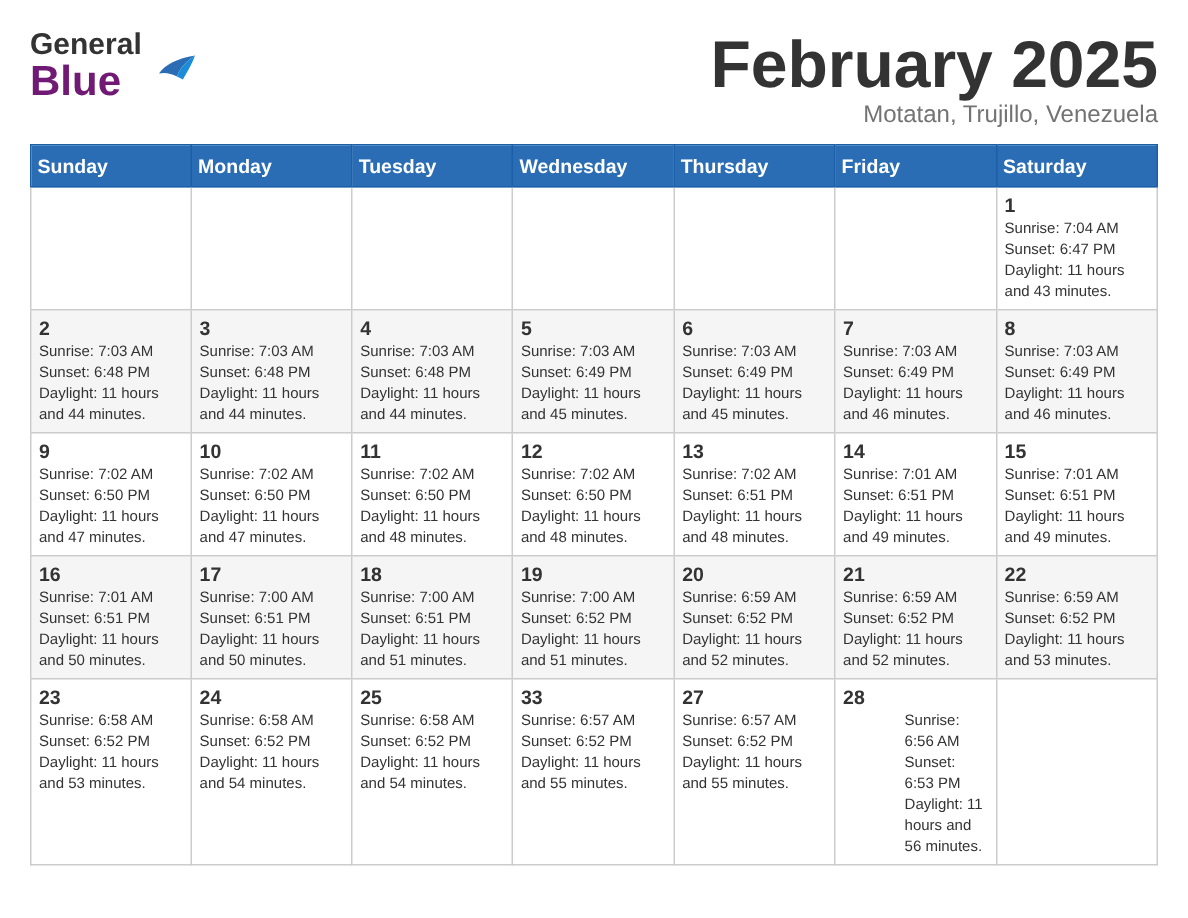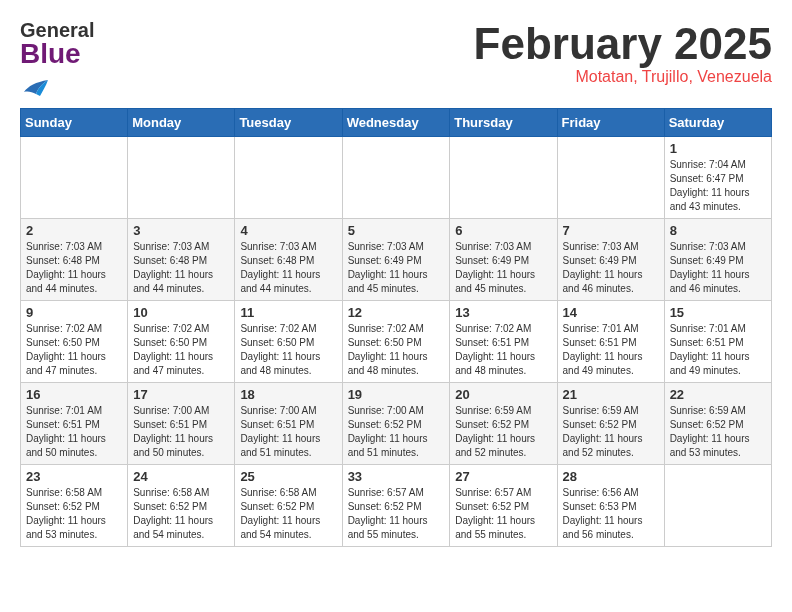--- a/index.html
+++ b/index.html
@@ -20,21 +20,21 @@
       text-align: right;
     }
     .month-title {
       font-size: 44px;
       font-weight: bold;
       color: #333;
       line-height: 1.1;
     }
     .location {
       font-size: 16px;
-      color: #ef4444;
+      color: #737373;
     }
     .calendar {
       width: 100%;
       border-collapse: collapse;
       border: 1px solid #eab308;
     }
     .calendar th {
       background: #2a6db5;
       color: #fff;
       font-size: 13px;
@@ -65,22 +65,22 @@
     .day-info {
       font-size: 10px;
       color: #333;
       line-height: 1.4;
     }
     .empty-cell {
       background: #fff !important;
     }
     .logo-wrapper {
       display: flex;
+      align-items: center;
       gap: 8px;
-      flex-direction: column;
     }
     .logo-name {
       display: flex;
       flex-direction: column;
     }
     .logo-name-top {
       font-size: 20px;
       font-weight: bold;
       color: #333;
       line-height: 1;
@@ -302,20 +302,20 @@
 Daylight: 11 hours and 55 minutes.</div>
         </td>
         <td>
           <span class="day-num">27</span>
           <div class="day-info" style="white-space: pre-line;">Sunrise: 6:57 AM
 Sunset: 6:52 PM
 Daylight: 11 hours and 55 minutes.</div>
         </td>
         <td>
           <span class="day-num">28</span>
-          <div class="day-info" style="white-space: pre-line;">Sunrise: 6:56 AM
+          <div class="day-info" style="white-space: pre-line; margin-left: 41px;">Sunrise: 6:56 AM
 Sunset: 6:53 PM
 Daylight: 11 hours and 56 minutes.</div>
         </td>
         <td class="empty-cell"></td>
       </tr>
     </tbody>
 </table>
 
 </body></html>

